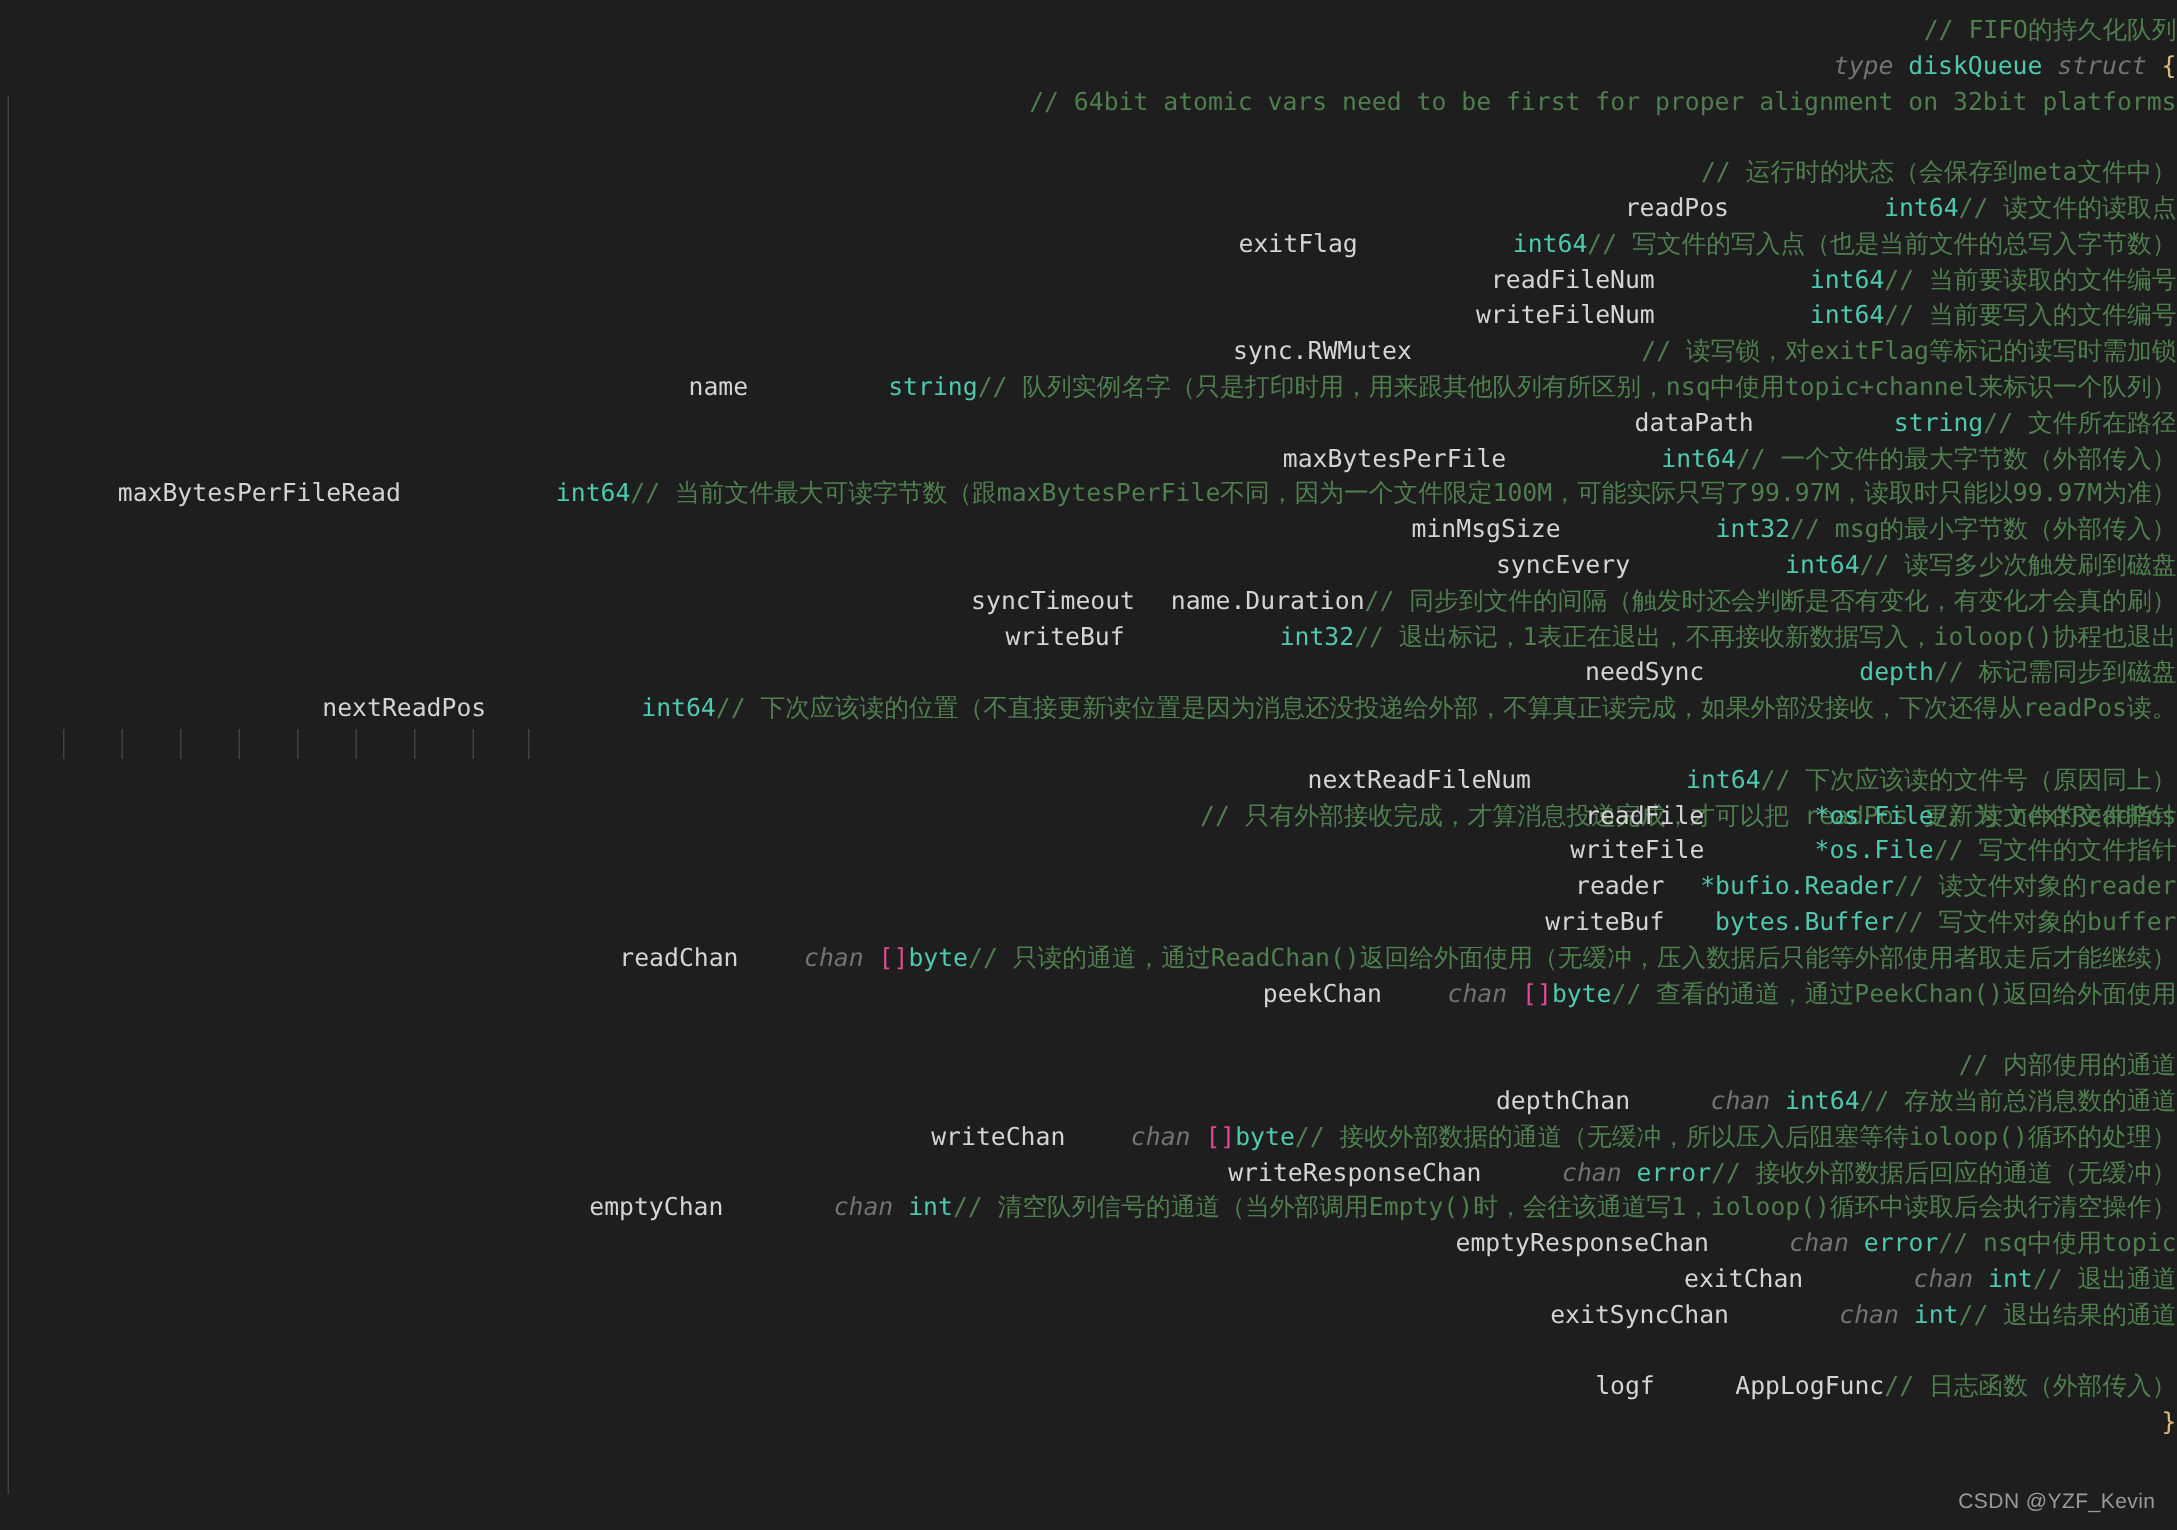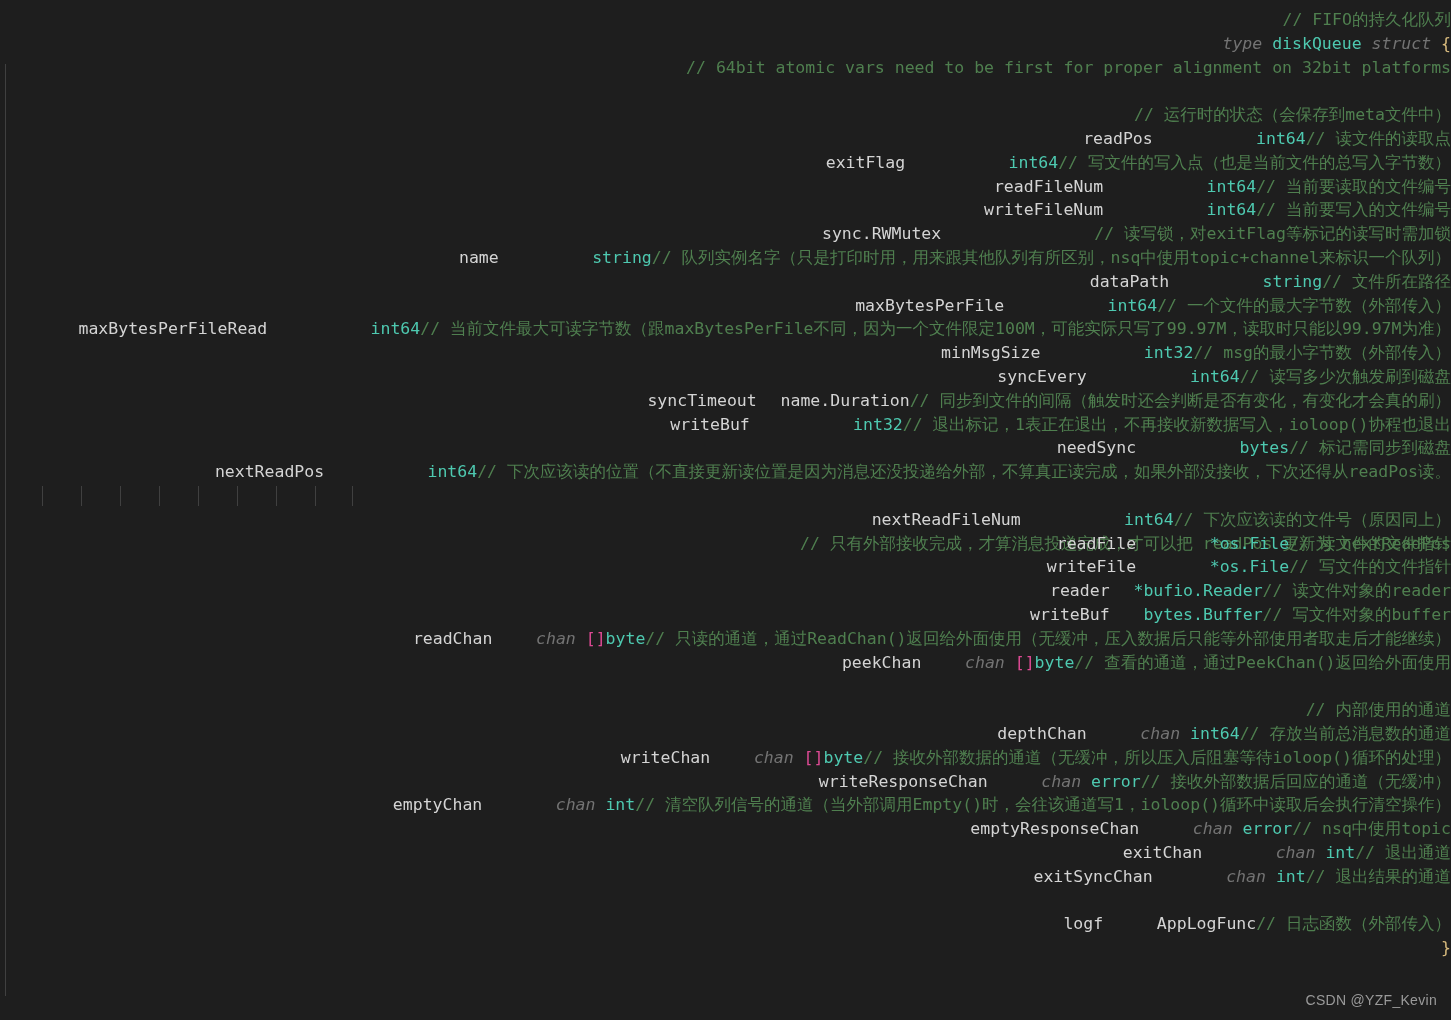--- a/index.html
+++ b/index.html
@@ -99,21 +99,21 @@
       <div class="code-line"><span style="display:inline-block;width:40px"></span><span class="id" style="display:inline-block;width:190px">writeFileNum</span><span style="display:inline-block;width:153px"><span class="typ">int64</span></span><span class="cmt">// 当前要写入的文件编号</span></div>
       <div class="code-line"><span style="display:inline-block;width:40px"></span><span class="id" style="display:inline-block;width:190px">sync.RWMutex</span><span style="display:inline-block;width:153px"></span><span class="cmt">// 读写锁，对exitFlag等标记的读写时需加锁</span></div>
       <div class="code-line"><span style="display:inline-block;width:40px"></span><span class="id" style="display:inline-block;width:190px">name</span><span style="display:inline-block;width:153px"><span class="typ">string</span></span><span class="cmt">// 队列实例名字（只是打印时用，用来跟其他队列有所区别，nsq中使用topic+channel来标识一个队列）</span></div>
       <div class="code-line"><span style="display:inline-block;width:40px"></span><span class="id" style="display:inline-block;width:190px">dataPath</span><span style="display:inline-block;width:153px"><span class="typ">string</span></span><span class="cmt">// 文件所在路径</span></div>
       <div class="code-line"><span style="display:inline-block;width:40px"></span><span class="id" style="display:inline-block;width:190px">maxBytesPerFile</span><span style="display:inline-block;width:153px"><span class="typ">int64</span></span><span class="cmt">// 一个文件的最大字节数（外部传入）</span></div>
       <div class="code-line"><span style="display:inline-block;width:40px"></span><span class="id" style="display:inline-block;width:190px">maxBytesPerFileRead</span><span style="display:inline-block;width:153px"><span class="typ">int64</span></span><span class="cmt">// 当前文件最大可读字节数（跟maxBytesPerFile不同，因为一个文件限定100M，可能实际只写了99.97M，读取时只能以99.97M为准）</span></div>
       <div class="code-line"><span style="display:inline-block;width:40px"></span><span class="id" style="display:inline-block;width:190px">minMsgSize</span><span style="display:inline-block;width:153px"><span class="typ">int32</span></span><span class="cmt">// msg的最小字节数（外部传入）</span></div>
       <div class="code-line"><span style="display:inline-block;width:40px"></span><span class="id" style="display:inline-block;width:190px">syncEvery</span><span style="display:inline-block;width:153px"><span class="typ">int64</span></span><span class="cmt">// 读写多少次触发刷到磁盘</span></div>
       <div class="code-line"><span style="display:inline-block;width:40px"></span><span class="id" style="display:inline-block;width:190px">syncTimeout</span><span style="display:inline-block;width:153px"><span class="id">name.Duration</span></span><span class="cmt">// 同步到文件的间隔（触发时还会判断是否有变化，有变化才会真的刷）</span></div>
       <div class="code-line"><span style="display:inline-block;width:40px"></span><span class="id" style="display:inline-block;width:190px">writeBuf</span><span style="display:inline-block;width:153px"><span class="typ">int32</span></span><span class="cmt">// 退出标记，1表正在退出，不再接收新数据写入，ioloop()协程也退出</span></div>
-      <div class="code-line"><span style="display:inline-block;width:40px"></span><span class="id" style="display:inline-block;width:190px">needSync</span><span style="display:inline-block;width:153px"><span class="typ">bytes</span></span><span class="cmt">// 标记需同步到磁盘</span></div>
+      <div class="code-line"><span style="display:inline-block;width:40px"></span><span class="id" style="display:inline-block;width:190px">needSync</span><span style="display:inline-block;width:153px"><span class="typ">depth</span></span><span class="cmt">// 标记需同步到磁盘</span></div>
       <div class="code-line"><span style="display:inline-block;width:40px"></span><span class="id" style="display:inline-block;width:190px">nextReadPos</span><span style="display:inline-block;width:153px"><span class="typ">int64</span></span><span class="cmt">// 下次应该读的位置（不直接更新读位置是因为消息还没投递给外部，不算真正读完成，如果外部没接收，下次还得从readPos读。</span></div>
     </div>
 
   <div class="code-line">
     <span class="indent-guides">
       <span class="ig" style="left:42px"></span>
       <span class="ig" style="left:81px"></span>
       <span class="ig" style="left:120px"></span>
       <span class="ig" style="left:159px"></span>
       <span class="ig" style="left:198px"></span>

